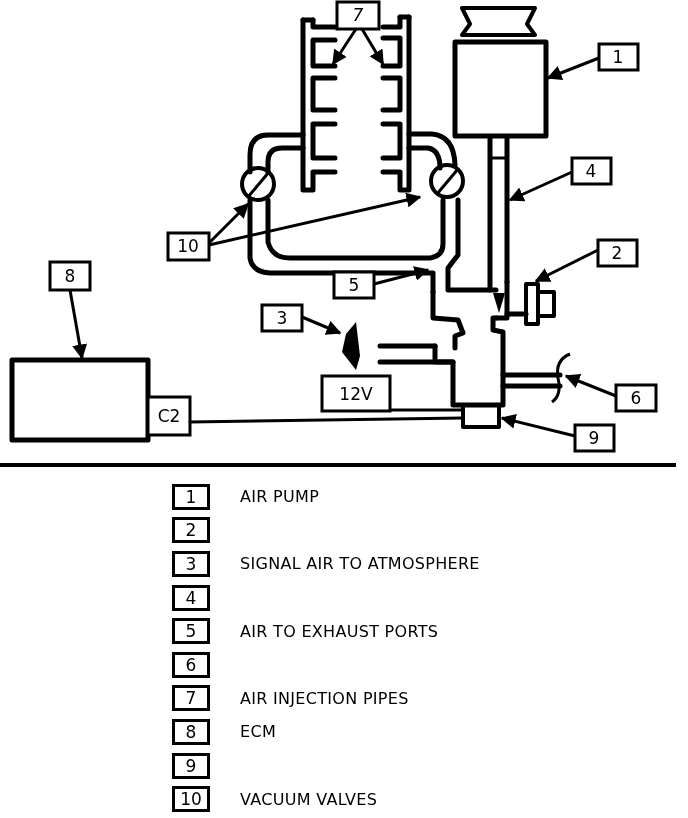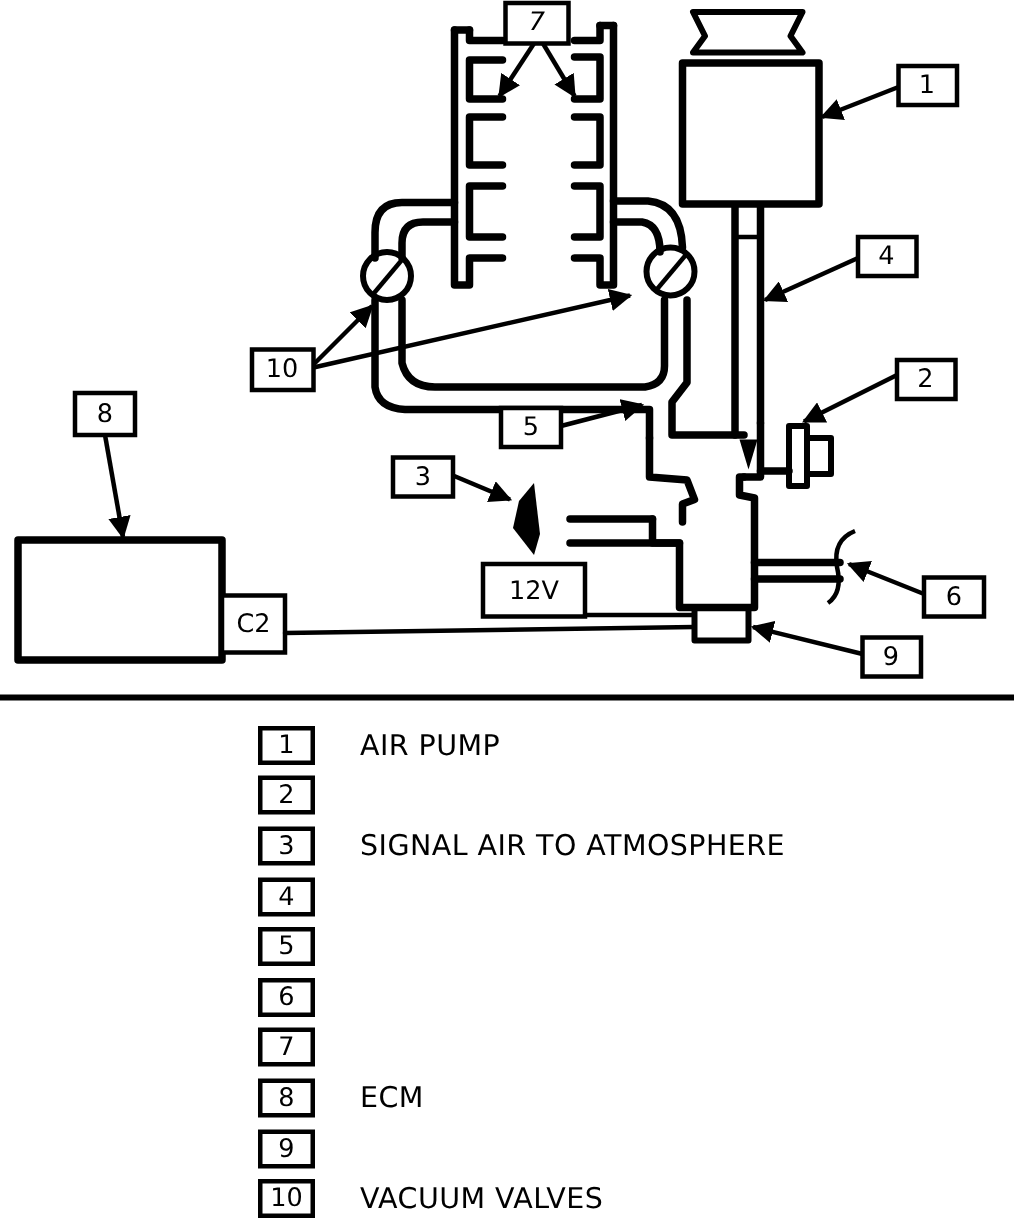--- a/index.html
+++ b/index.html
@@ -11,21 +11,21 @@
     .box { fill: #fff; stroke: #000; stroke-width: 3; }
     .callout-text { font-family: "DejaVu Sans", sans-serif; font-size: 17px; fill: #000; text-anchor: middle; dominant-baseline: central; }
     .inline-text { font-family: "DejaVu Sans", sans-serif; font-size: 17px; fill: #000; text-anchor: middle; dominant-baseline: central; }
     .leader { stroke: #000; stroke-width: 3; fill: none; }
     .arrowhead { fill: #000; }
 
     #legend { position: absolute; left: 172px; top: 480px; }
     .legend-row { display: flex; align-items: center; height: 33.6px; }
     .legend-num { width: 38px; height: 26px; border: 3px solid #000; box-sizing: border-box;
                   display: flex; align-items: center; justify-content: center; font-size: 17px; }
-    .legend-label { margin-left: 30px; font-size: 19px; letter-spacing: 0.3px; color: #000; }
+    .legend-label { margin-left: 30px; font-size: 16px; letter-spacing: 0.3px; color: #000; }
     .divider { position: absolute; left: 0; top: 463px; width: 676px; height: 4px; background: #000; }
   </style>
 </head>
 <body>
 
 <svg id="diagram" width="688" height="470" viewBox="0 0 688 470">
   <defs>
     <marker id="ah" viewBox="0 0 10 10" refX="9" refY="5" markerWidth="5" markerHeight="5" orient="auto-start-reverse">
       <path d="M0,0 L10,5 L0,10 z" class="arrowhead"></path>
     </marker>
@@ -192,26 +192,28 @@
   </div>
   <div class="legend-row">
     <div class="legend-num">3</div>
     <div class="legend-label">SIGNAL AIR TO ATMOSPHERE</div>
   </div>
   <div class="legend-row">
     <div class="legend-num">4</div>
   </div>
   <div class="legend-row">
     <div class="legend-num">5</div>
+    <div class="legend-label">AIR TO EXHAUST PORTS</div>
   </div>
   <div class="legend-row">
     <div class="legend-num">6</div>
   </div>
   <div class="legend-row">
     <div class="legend-num">7</div>
+    <div class="legend-label">AIR INJECTION PIPES</div>
   </div>
   <div class="legend-row">
     <div class="legend-num">8</div>
     <div class="legend-label">ECM</div>
   </div>
   <div class="legend-row">
     <div class="legend-num">9</div>
   </div>
   <div class="legend-row">
     <div class="legend-num">10</div>

